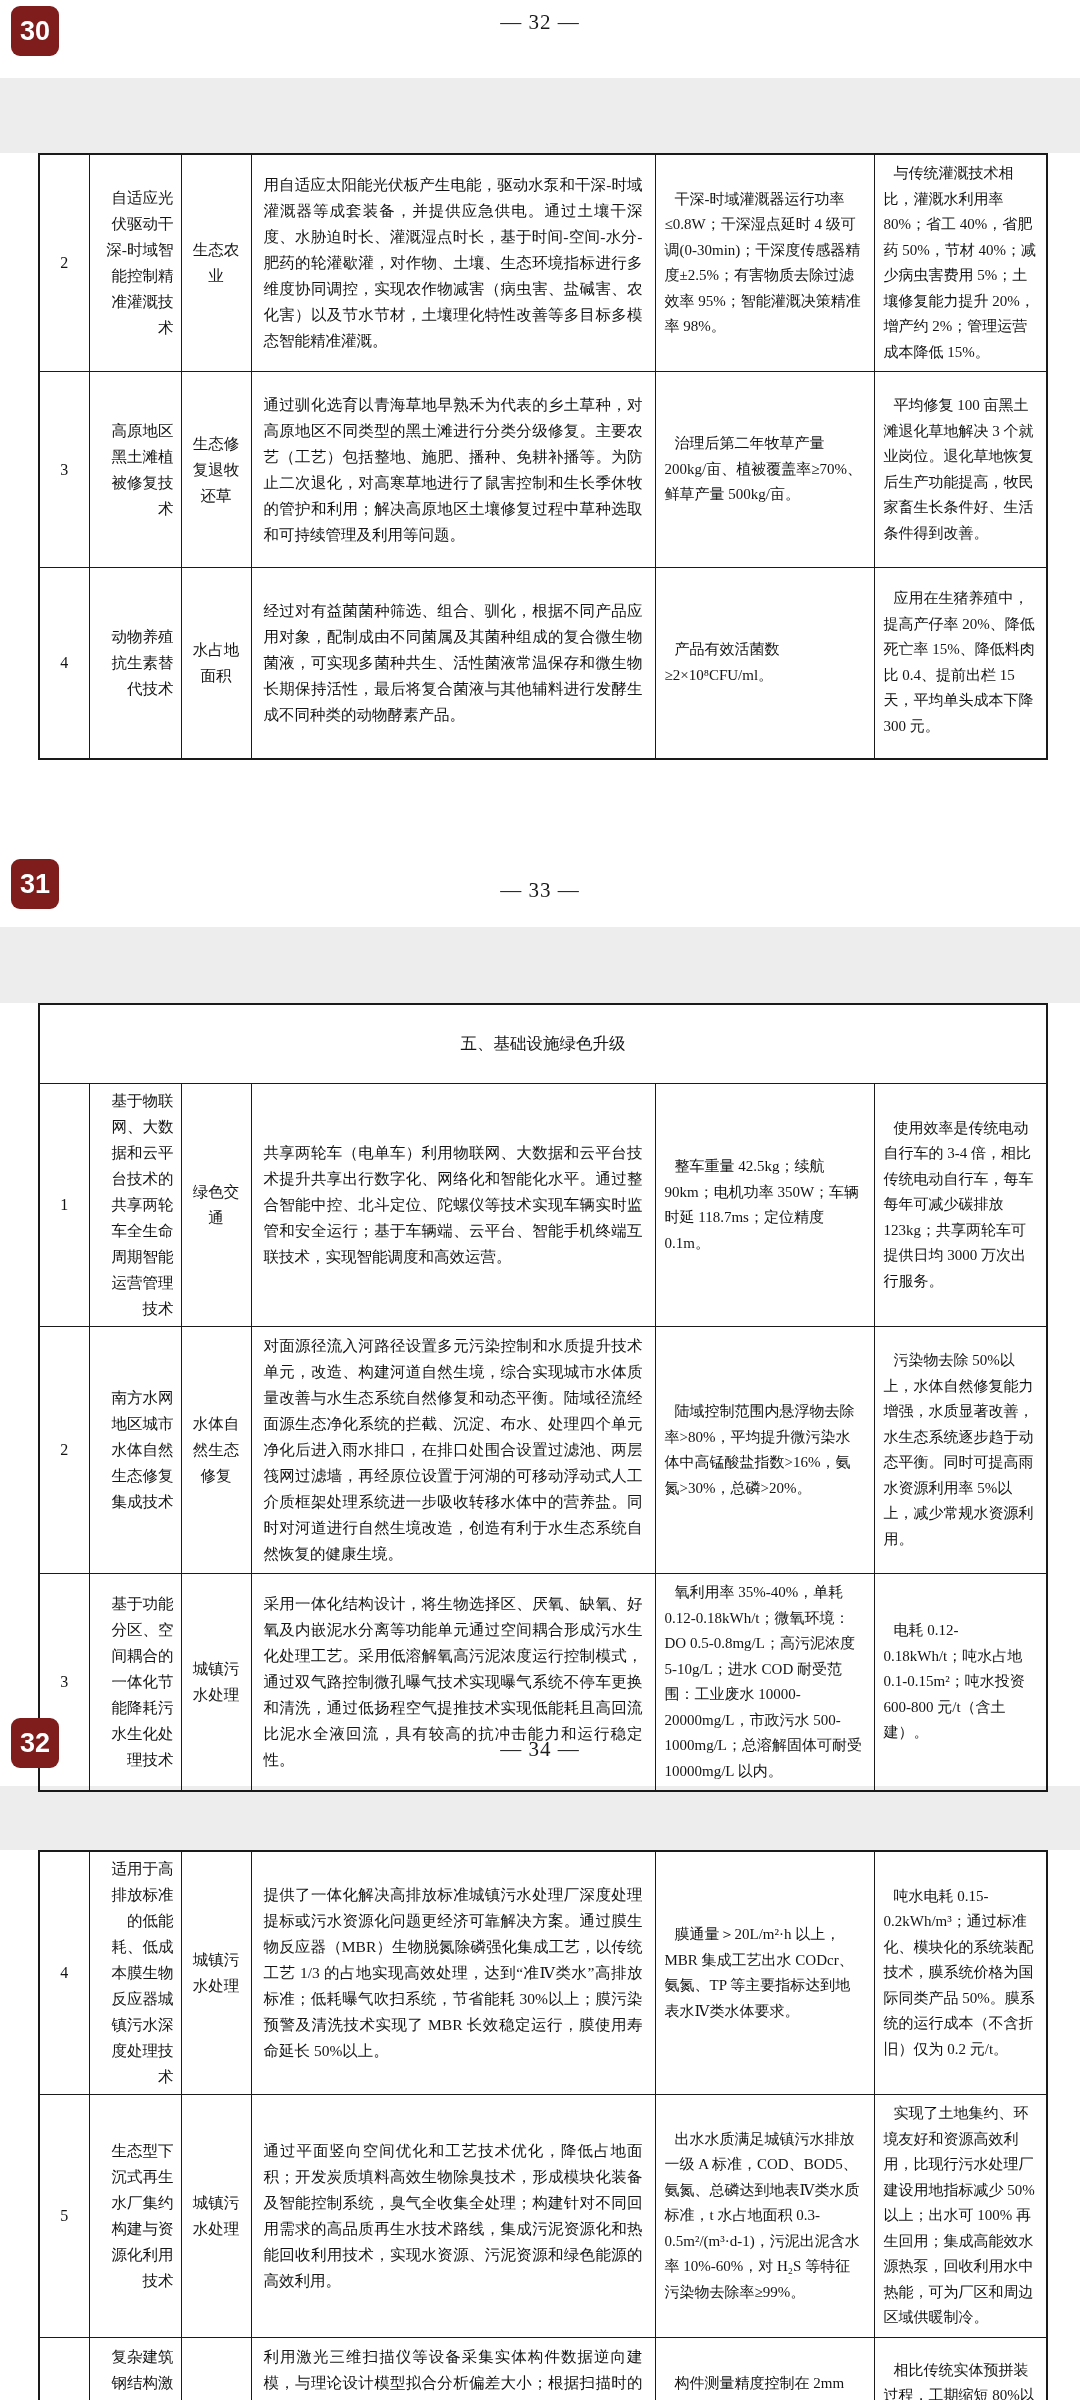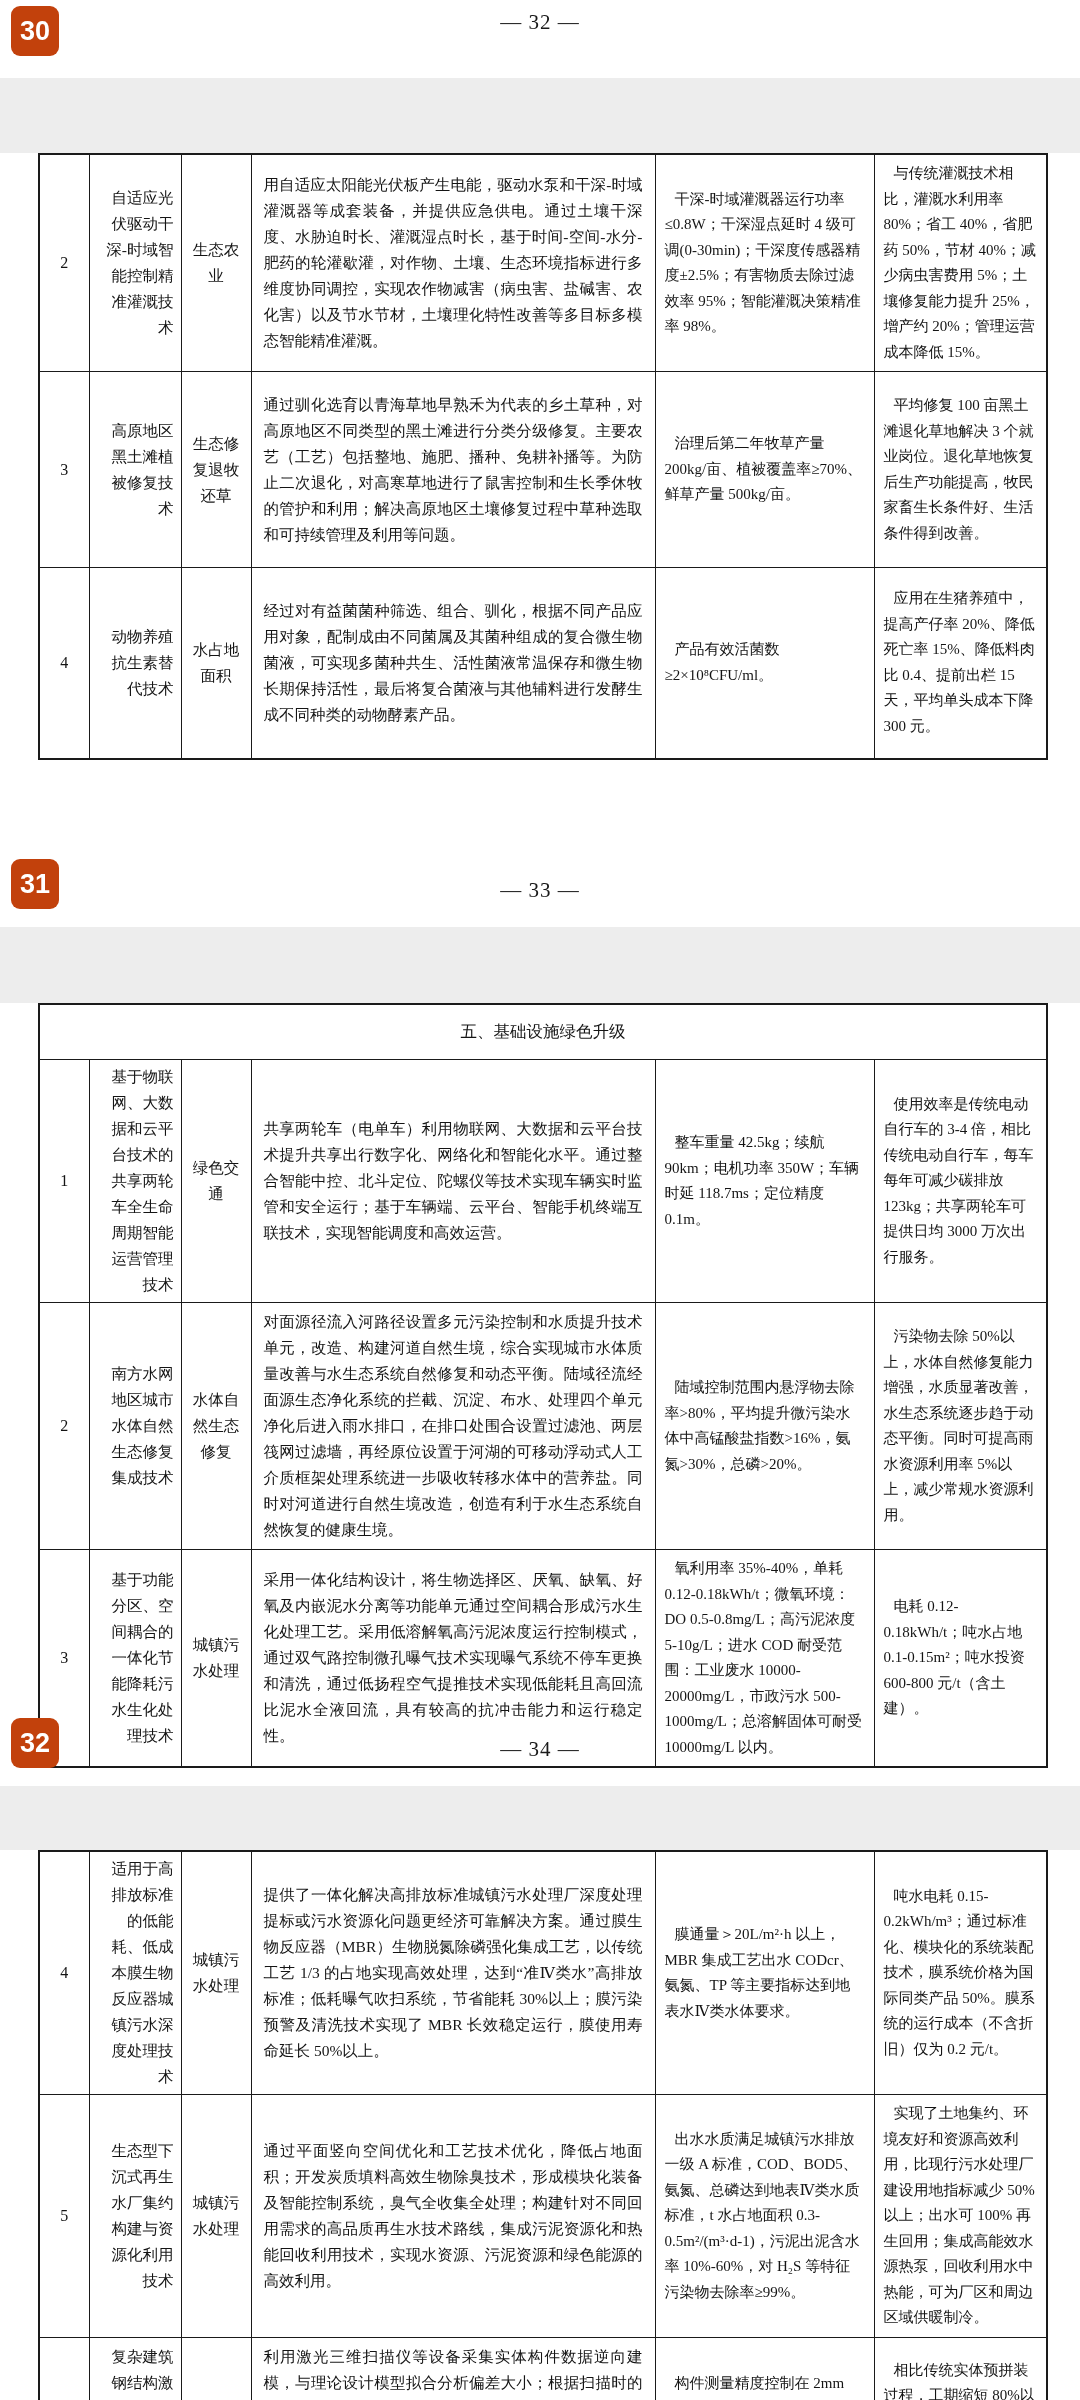--- a/index.html
+++ b/index.html
@@ -2,33 +2,33 @@
 <html><head>
 <meta charset="utf-8">
 <style>
   html,body{margin:0;padding:0;width:1080px;height:2400px;overflow:hidden;background:#ededed;
     font-family:"Liberation Serif","DejaVu Serif",serif;}
   .page{position:relative;width:1080px;background:#fff;}
   .gap{width:1080px;background:#ededed;}
   .gap-a{height:10px}.gap-b{height:13px}
   .pg-a{height:78px}.pg-b{height:774px}.pg-c{height:783px}.pg-d{height:729px}
 
-  .badge{position:absolute;left:11px;width:48px;height:50px;border-radius:9px;background:#c2410c;
+  .badge{position:absolute;left:11px;width:48px;height:50px;border-radius:9px;background:#7f1d1d;
     color:#fff;display:flex;align-items:center;justify-content:center;
     font-family:"Liberation Sans","DejaVu Sans",sans-serif;font-size:27px;font-weight:bold;}
   .foot{position:absolute;left:0;right:0;text-align:center;font-size:21px;color:#1a1a1a;letter-spacing:1px;}
 
   .badge-top{top:6px}.foot-top{top:10px}
   .badge-bot{bottom:18px}.foot-bot{bottom:24px}
 
   table.tech{border-collapse:collapse;table-layout:fixed;width:1008px;margin-left:38px;
     border:2px solid #1a1a1a;}
   .mt-b{margin-top:65px}.mt-c{margin-top:63px}.mt-d{margin-top:51px}
   table.tech td{border:1px solid #1a1a1a;vertical-align:middle;color:#141414;overflow:hidden;}
-  td.c-section{text-align:center;font-size:16.5px;height:42px;padding:6px 4px;}
+  td.c-section{text-align:center;font-size:16.5px;height:42px;padding:18px 4px;}
   td.c-seq{text-align:center;font-size:16px;font-family:"Liberation Serif","DejaVu Serif",serif;}
   td.c-name{font-size:15.5px;line-height:26px;padding:4px 7px;text-align:right;text-indent:9px;}
   td.c-category{font-size:15.5px;line-height:26px;text-align:center;padding:2px 6px;}
   td.c-description{font-size:15.5px;line-height:26px;text-align:justify;padding:6px 12px;}
   td.c-indicators,td.c-benefits{font-size:15px;line-height:25.5px;text-align:left;
     text-indent:10px;padding:6px 9px;}
 </style>
 </head>
 <body>
 
@@ -48,21 +48,21 @@
         <col style="width:219px">
         <col style="width:173px">
       </colgroup>
     <tbody>
         <tr style="height: 210px;">
           <td class="c-seq">2</td>
           <td class="c-name">自适应光伏驱动干深-时域智能控制精准灌溉技术</td>
           <td class="c-category">生态农业</td>
           <td class="c-description">用自适应太阳能光伏板产生电能，驱动水泵和干深-时域灌溉器等成套装备，并提供应急供电。通过土壤干深度、水胁迫时长、灌溉湿点时长，基于时间-空间-水分-肥药的轮灌歇灌，对作物、土壤、生态环境指标进行多维度协同调控，实现农作物减害（病虫害、盐碱害、农化害）以及节水节材，土壤理化特性改善等多目标多模态智能精准灌溉。</td>
           <td class="c-indicators">干深-时域灌溉器运行功率≤0.8W；干深湿点延时 4 级可调(0-30min)；干深度传感器精度±2.5%；有害物质去除过滤效率 95%；智能灌溉决策精准率 98%。</td>
-          <td class="c-benefits">与传统灌溉技术相比，灌溉水利用率 80%；省工 40%，省肥药 50%，节材 40%；减少病虫害费用 5%；土壤修复能力提升 25%，增产约 20%；管理运营成本降低 15%。</td>
+          <td class="c-benefits">与传统灌溉技术相比，灌溉水利用率 80%；省工 40%，省肥药 50%，节材 40%；减少病虫害费用 5%；土壤修复能力提升 20%，增产约 2%；管理运营成本降低 15%。</td>
         </tr>
         <tr style="height: 196px;">
           <td class="c-seq">3</td>
           <td class="c-name">高原地区黑土滩植被修复技术</td>
           <td class="c-category">生态修复退牧还草</td>
           <td class="c-description">通过驯化选育以青海草地早熟禾为代表的乡土草种，对高原地区不同类型的黑土滩进行分类分级修复。主要农艺（工艺）包括整地、施肥、播种、免耕补播等。为防止二次退化，对高寒草地进行了鼠害控制和生长季休牧的管护和利用；解决高原地区土壤修复过程中草种选取和可持续管理及利用等问题。</td>
           <td class="c-indicators">治理后第二年牧草产量 200kg/亩、植被覆盖率≥70%、鲜草产量 500kg/亩。</td>
           <td class="c-benefits">平均修复 100 亩黑土滩退化草地解决 3 个就业岗位。退化草地恢复后生产功能提高，牧民家畜生长条件好、生活条件得到改善。</td>
         </tr>
         <tr style="height: 191px;">

